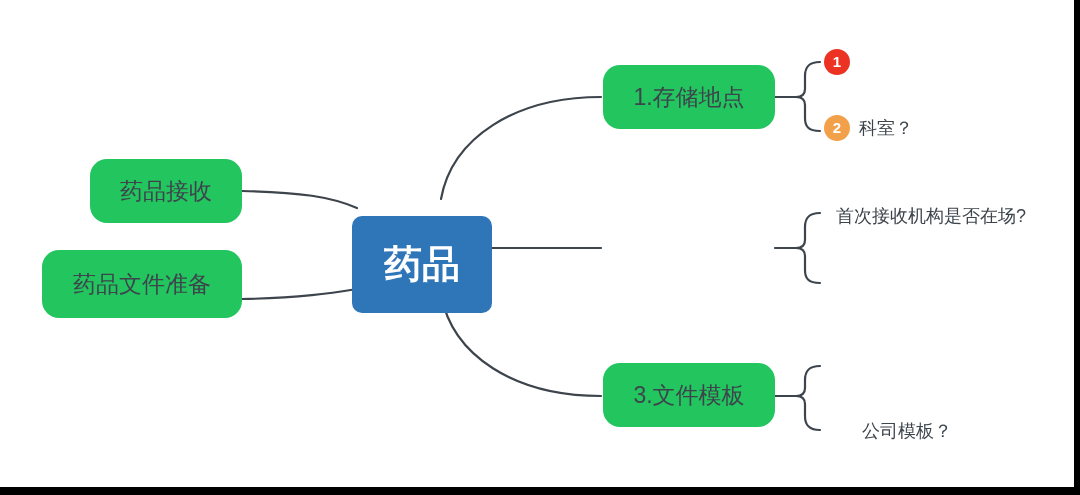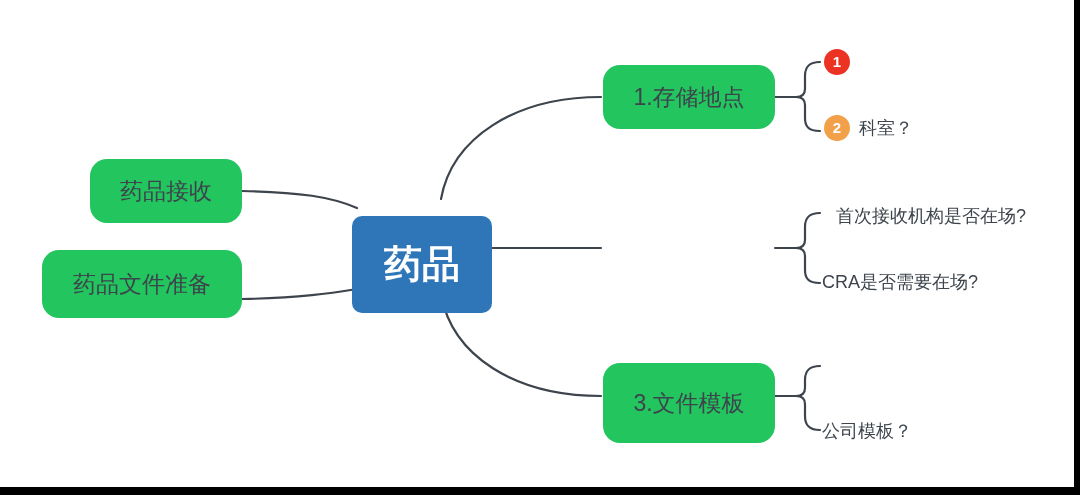--- a/index.html
+++ b/index.html
@@ -55,36 +55,33 @@
 
   <div class="node" style="left:90px;top:159px;width:152px;height:64px;">药品接收</div>
 
   <div class="node" style="left:42px;top:250px;width:200px;height:68px;">药品文件准备</div>
 
   <div class="node root" style="left:352px;top:210px;width:140px;height:97px;margin-top:6px;">药品</div>
 
   <div class="node" style="left:603px;top:65px;width:172px;height:64px;">1.存储地点</div>
 
 
-  <div class="node" style="left:603px;top:363px;width:172px;height:80px;">3.文件模板</div>
+  <div class="node" style="left:603px;top:363px;width:172px;height:64px;">3.文件模板</div>
 
   <div class="leaf" style="left:824px;top:49px;">
     <span class="badge red">1</span>
   </div>
   <div class="leaf" style="left:824px;top:115px;">
     <span class="badge orange">2</span>
     <span>科室？</span>
   </div>
 
   <div class="leaf" style="left:822px;top:203px;margin-left:14px;">
     <span>首次接收机构是否在场?</span>
   </div>
-  <div class="leaf" style="left:822px;top:269px;">
-    <span>CRA是否需要在场?</span>
-  </div>
 
-  <div class="leaf" style="left:822px;top:418px;">
+  <div class="leaf" style="left:862px;top:418px;">
     <span>公司模板？</span>
   </div>
 
   <div class="edge-right"></div>
   <div class="edge-bottom"></div>
 </div>
 
 </body></html>

